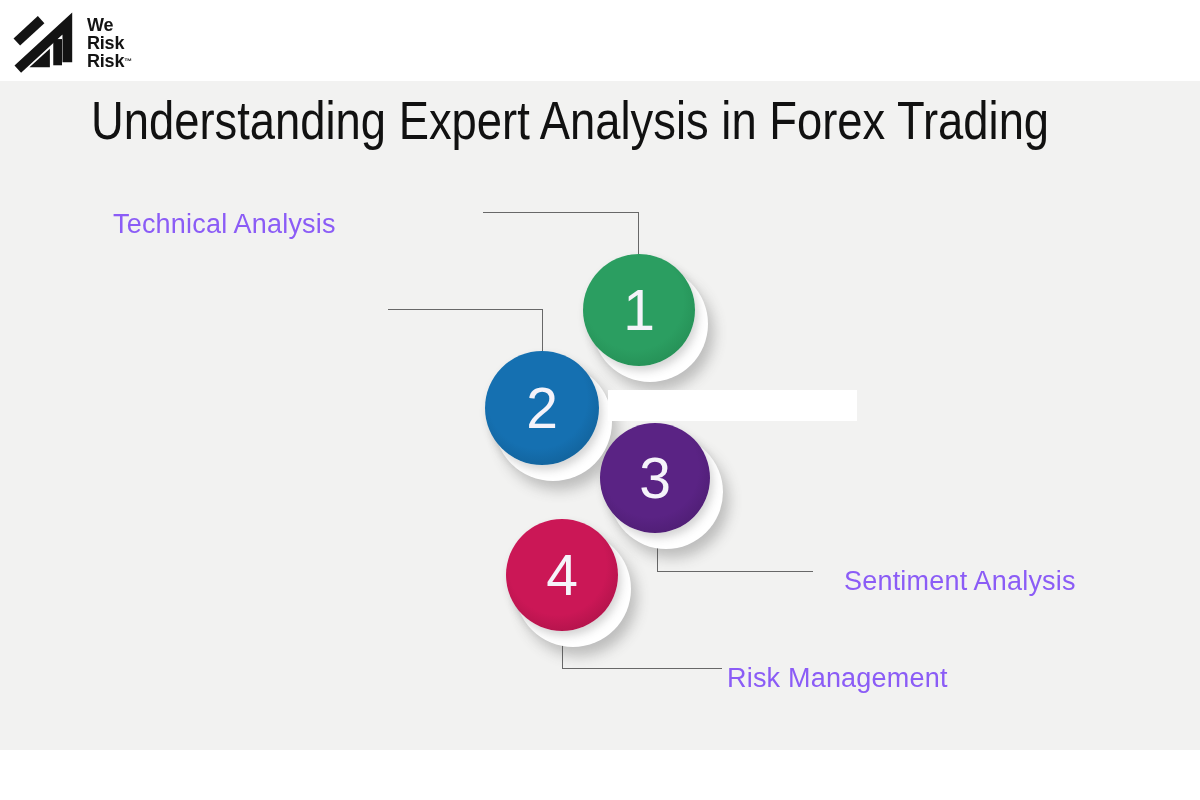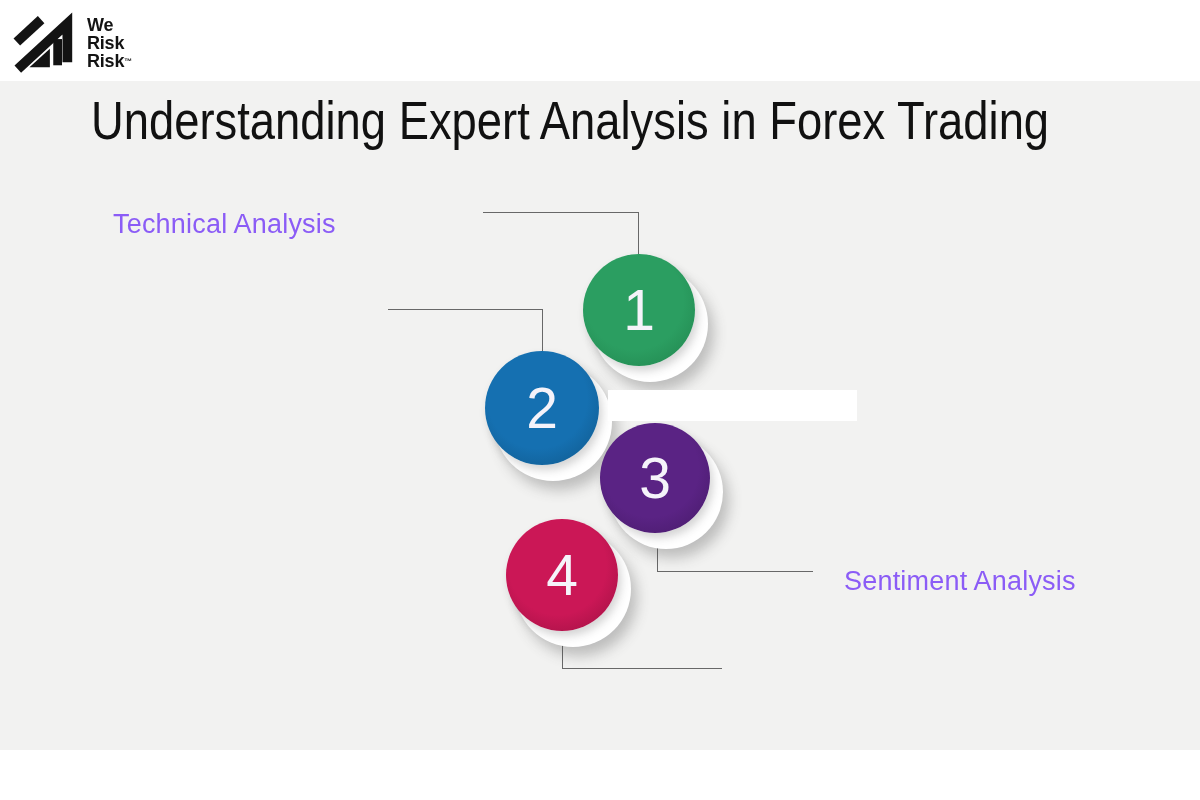--- a/index.html
+++ b/index.html
@@ -137,14 +137,15 @@
     <div class="plate"></div>
     <div class="disc" style="background: radial-gradient(circle at 46% 42%, rgb(203, 23, 86) 0%, rgb(203, 23, 86) 55%, rgb(169, 18, 71) 85%, rgb(203, 23, 86) 97%);">
       <span class="num">4</span>
     </div>
   </div>
 
   <div class="white-patch"></div>
 
   <div class="step-label label-1">Technical Analysis</div>
   <div class="step-label label-3">Sentiment Analysis</div>
+  <div class="step-label label-4">Risk Management</div>
 
 </div>
 
 </body></html>

